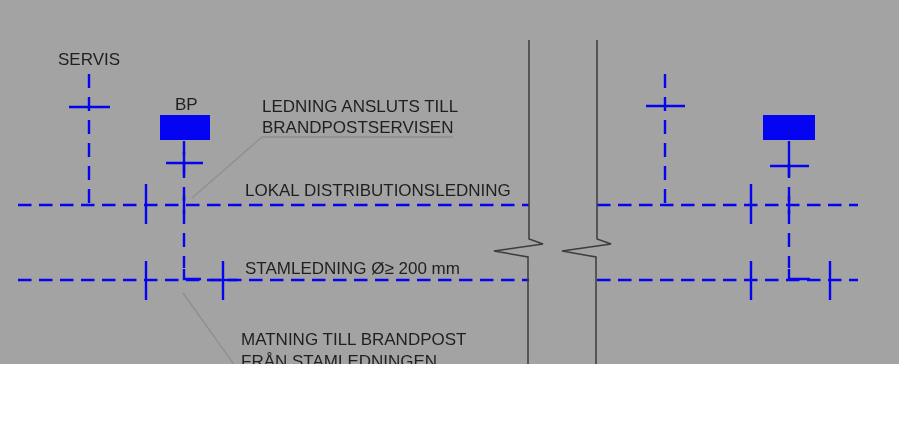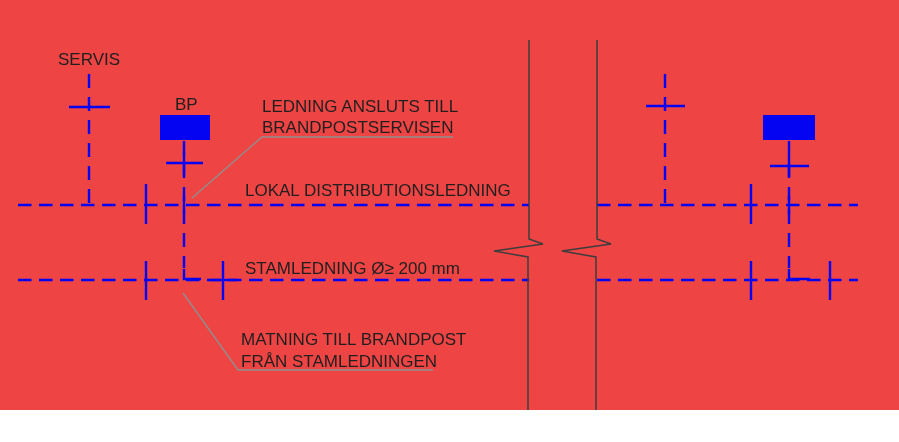--- a/index.html
+++ b/index.html
@@ -4,22 +4,22 @@
 <style>
   html, body {
     margin: 0;
     padding: 0;
     background: #ffffff;
     font-family: "Liberation Sans", sans-serif;
   }
   .canvas {
     position: relative;
     width: 899px;
-    height: 410px;
-    background: #ef4444;
+    height: 364px;
+    background: #a3a3a3;
     overflow: hidden;
   }
   svg { display: block; }
 
   
   .pipe-dash {
     stroke: #0404f2;
     stroke-width: 2.4;
     stroke-dasharray: 13.5 7.5;
     fill: none;

